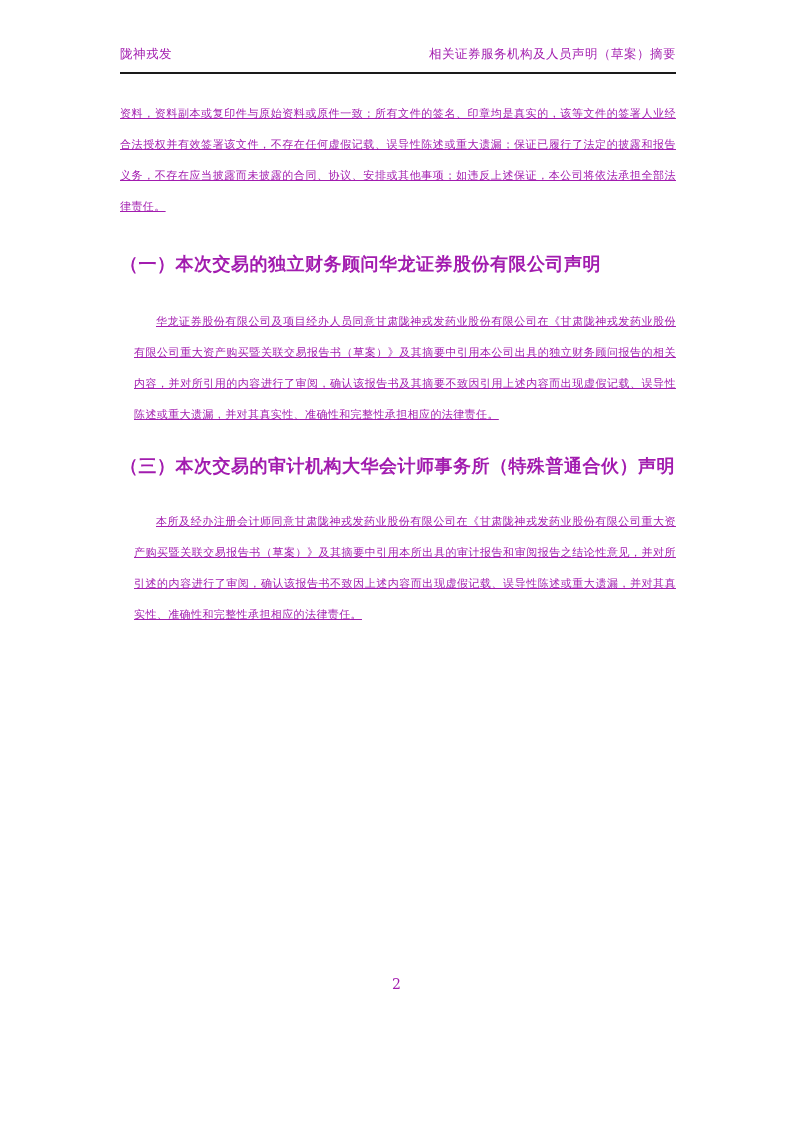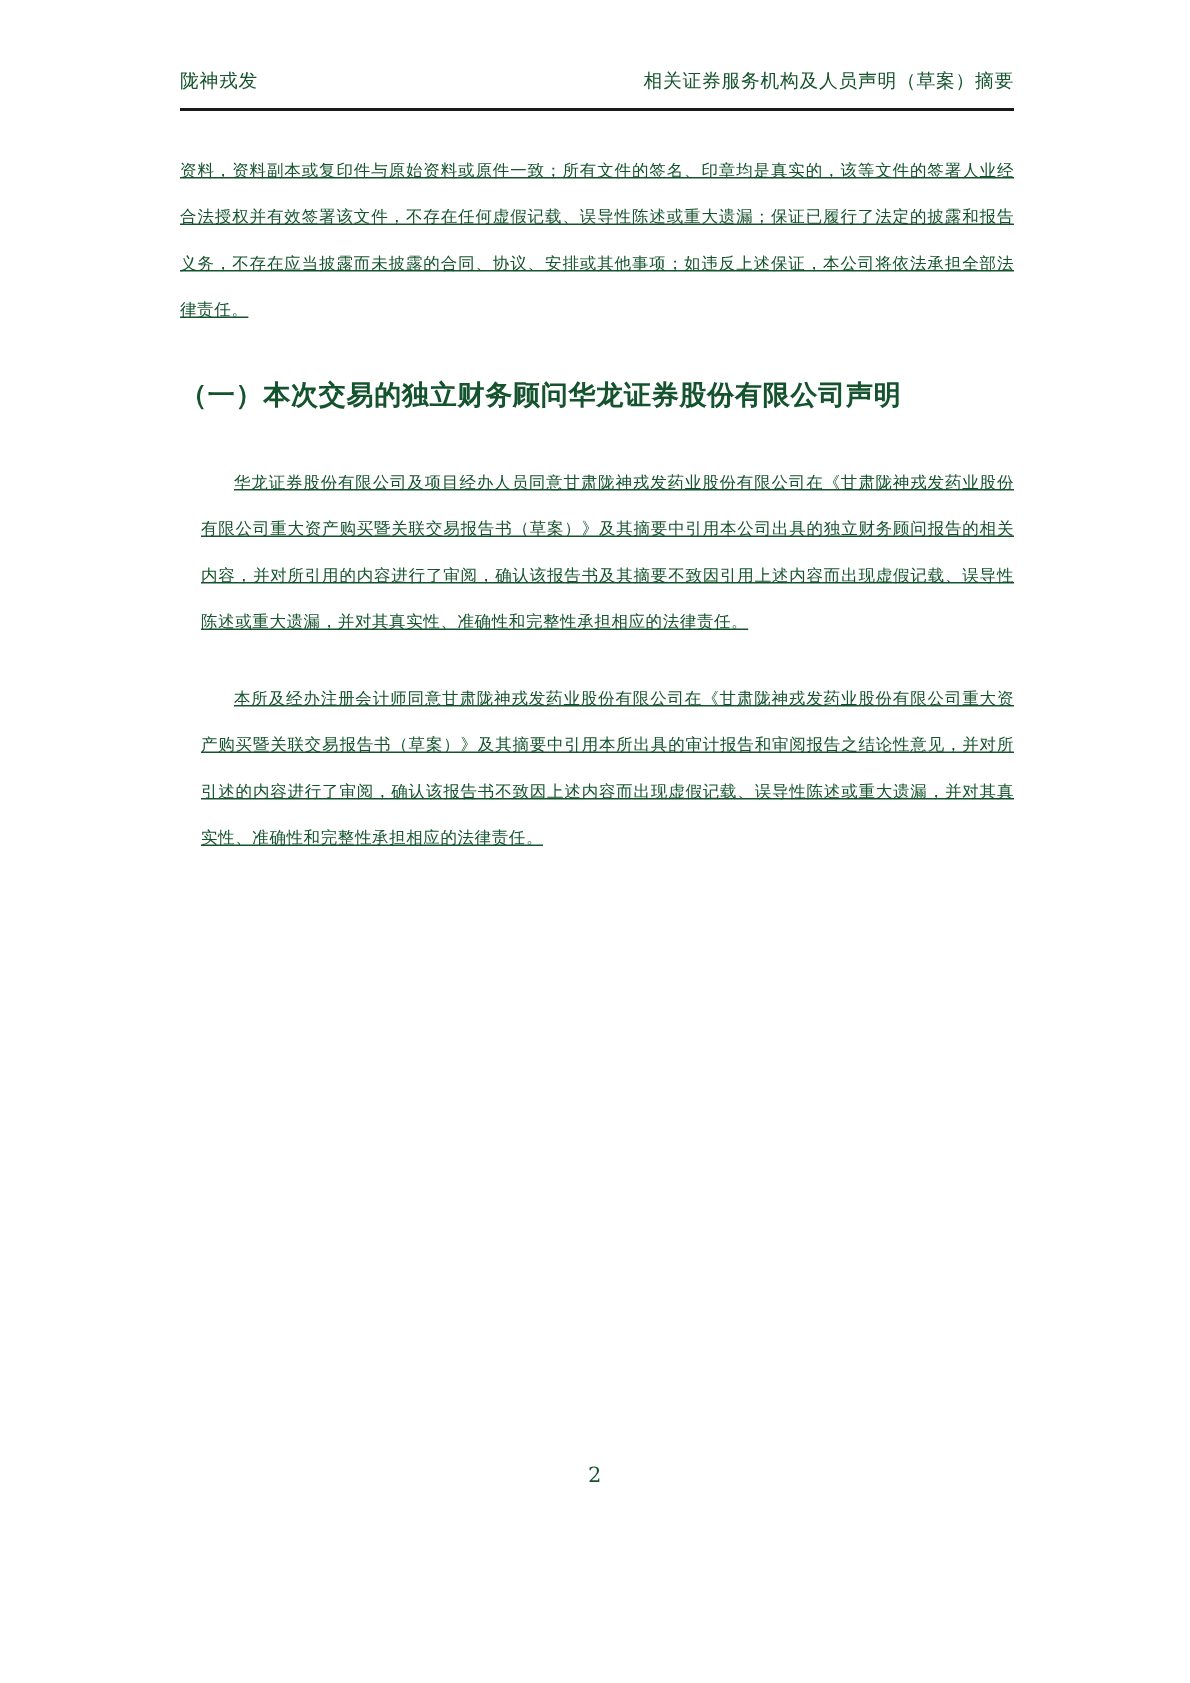--- a/index.html
+++ b/index.html
@@ -7,21 +7,21 @@
     padding: 0;
     background: #ffffff;
   }
   .page {
     position: relative;
     width: 793px;
     height: 1054px;
     background: #ffffff;
     box-sizing: border-box;
     padding: 46px 117px 0 120px;
-    color: #14532d;
+    color: #a21caf;
     font-family: "DejaVu Serif", "Liberation Serif", serif;
     overflow: hidden;
   }
   .doc-header {
     display: flex;
     justify-content: space-between;
     align-items: flex-end;
     font-size: 12.5px;
     letter-spacing: 0.5px;
     padding-bottom: 9px;
@@ -91,20 +91,21 @@
   <p class="body-para cont-para">资料，资料副本或复印件与原始资料或原件一致；所有文件的签名、印章均是真实的，该等文件的签署人业经合法授权并有效签署该文件，不存在任何虚假记载、误导性陈述或重大遗漏；保证已履行了法定的披露和报告义务，不存在应当披露而未披露的合同、协议、安排或其他事项；如违反上述保证，本公司将依法承担全部法律责任。</p>
 
 
   <div class="sub-block-1">
     <div class="h-sub">（一）本次交易的独立财务顾问华龙证券股份有限公司声明</div>
     <p class="body-para indent-para">华龙证券股份有限公司及项目经办人员同意甘肃陇神戎发药业股份有限公司在《甘肃陇神戎发药业股份有限公司重大资产购买暨关联交易报告书（草案）》及其摘要中引用本公司出具的独立财务顾问报告的相关内容，并对所引用的内容进行了审阅，确认该报告书及其摘要不致因引用上述内容而出现虚假记载、误导性陈述或重大遗漏，并对其真实性、准确性和完整性承担相应的法律责任。</p>
   </div>
 
 
   <div class="sub-block-3">
+    <div class="h-sub">（三）本次交易的审计机构大华会计师事务所（特殊普通合伙）声明</div>
     <p class="body-para indent-para">本所及经办注册会计师同意甘肃陇神戎发药业股份有限公司在《甘肃陇神戎发药业股份有限公司重大资产购买暨关联交易报告书（草案）》及其摘要中引用本所出具的审计报告和审阅报告之结论性意见，并对所引述的内容进行了审阅，确认该报告书不致因上述内容而出现虚假记载、误导性陈述或重大遗漏，并对其真实性、准确性和完整性承担相应的法律责任。</p>
   </div>
 
   <div class="page-footer">
     <span>2</span>
   </div>
 
 </div>
 
 </body></html>

